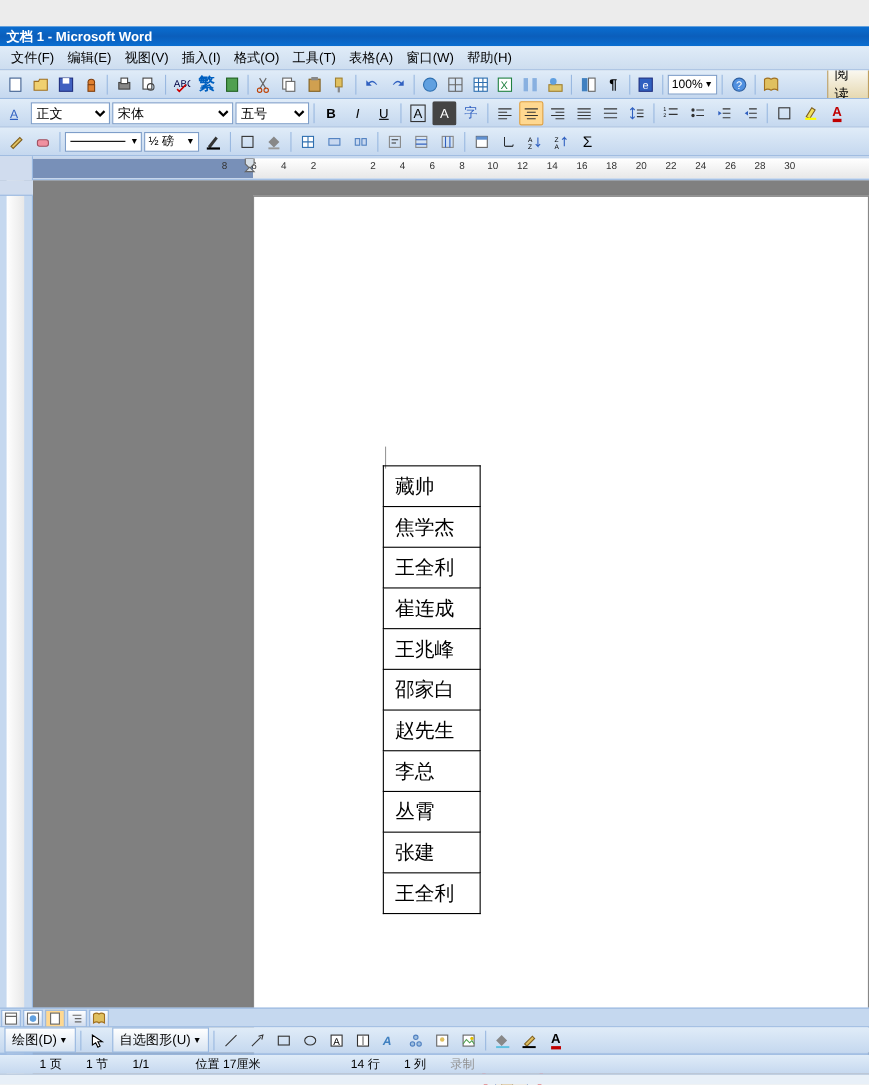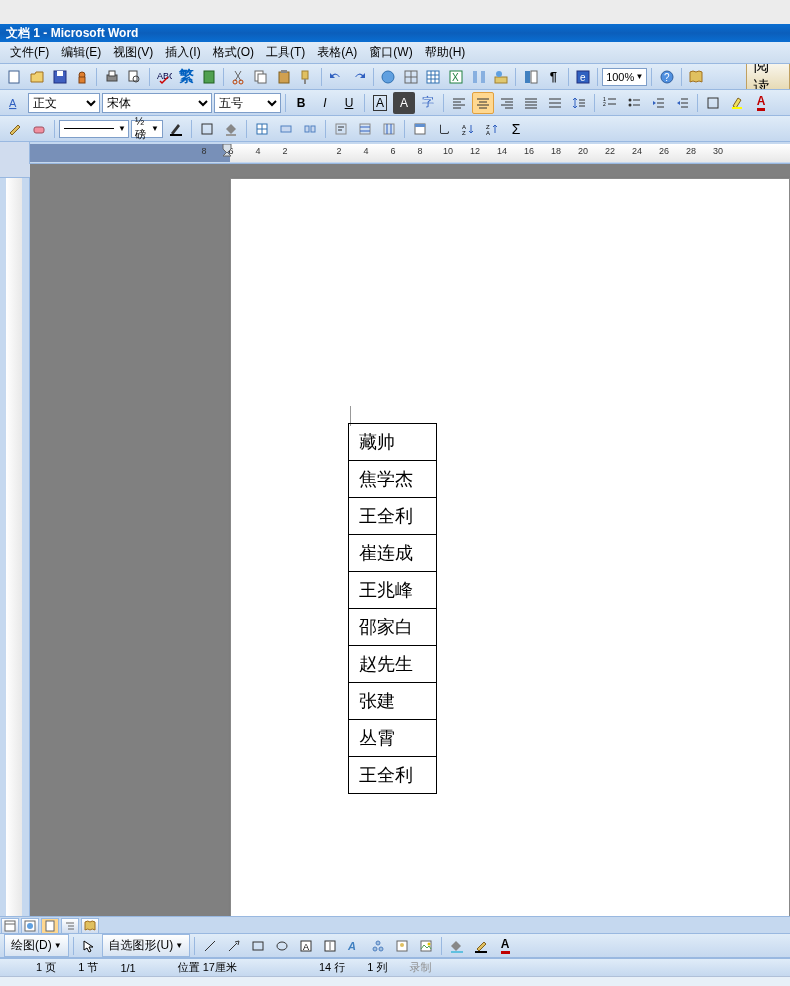--- a/index.html
+++ b/index.html
@@ -75,21 +75,21 @@
   border: 1px solid #7e9ec9;
   font-size: 11px;
   display: flex;
   align-items: center;
   padding: 0 3px;
 }
 .tb-read {
   background: linear-gradient(to bottom, #fff, #e0d0a0);
   border: 1px solid #c0a060;
   padding: 1px 6px;
-  font-size: 16px;
+  font-size: 13px;
   margin-left: 38px;
 }
 .ruler-area {
   height: 22px;
   display: flex;
   background: #c5d8ef;
   border-bottom: 1px solid #99b8e0;
 }
 .ruler-corner {
   width: 30px;
@@ -643,21 +643,21 @@
   <div class="tb-btn">
       <svg width="16" height="16">
         <rect x="3" y="6" width="10" height="6" rx="2" fill="#f090a0" stroke="#a05060"></rect>
       </svg>
     </div>
   <div class="tb-sep"></div>
   <div style="width:70px;height:18px;background:#fff;border:1px solid #7e9ec9;display:flex;align-items:center;">
       <div style="flex:1;border-top:1.5px solid #000;margin:0 4px;"></div>
       <span style="font-size:8px;margin-right:2px;">▼</span>
     </div>
-  <div style="width:32px;height:18px;background:#fff;border:1px solid #7e9ec9;font-size:11px;display:flex;align-items:center;padding:0 3px;">
+  <div style="width:50px;height:18px;background:#fff;border:1px solid #7e9ec9;font-size:11px;display:flex;align-items:center;padding:0 3px;">
       <span>½ 磅</span>
       <span style="margin-left:auto;font-size:8px;">▼</span>
     </div>
   <div class="tb-btn">
       <svg width="16" height="16">
         <path d="M3 12 L10 3 L12 5 L5 14 Z" fill="#333"></path>
         <rect x="2" y="13" width="12" height="2" fill="#000"></rect>
       </svg>
     </div>
   <div class="tb-sep"></div>
@@ -801,24 +801,27 @@
         <tr>
           <td>王兆峰</td>
         </tr>
         <tr>
           <td>邵家白</td>
         </tr>
         <tr>
           <td>赵先生</td>
         </tr>
         <tr>
+          <td>李总</td>
+        </tr>
+        <tr>
+          <td>丛霄</td>
+        </tr>
+        <tr>
           <td>张建</td>
-        </tr>
-        <tr>
-          <td>丛霄</td>
         </tr>
         <tr>
           <td>王全利</td>
         </tr>
       </tbody>
     </table>
 
   <div class="smart-tag">
     <svg class="smart-tag-clip" width="14" height="14">
         <rect x="2" y="2" width="10" height="11" fill="#d0a050" stroke="#806020"></rect>

